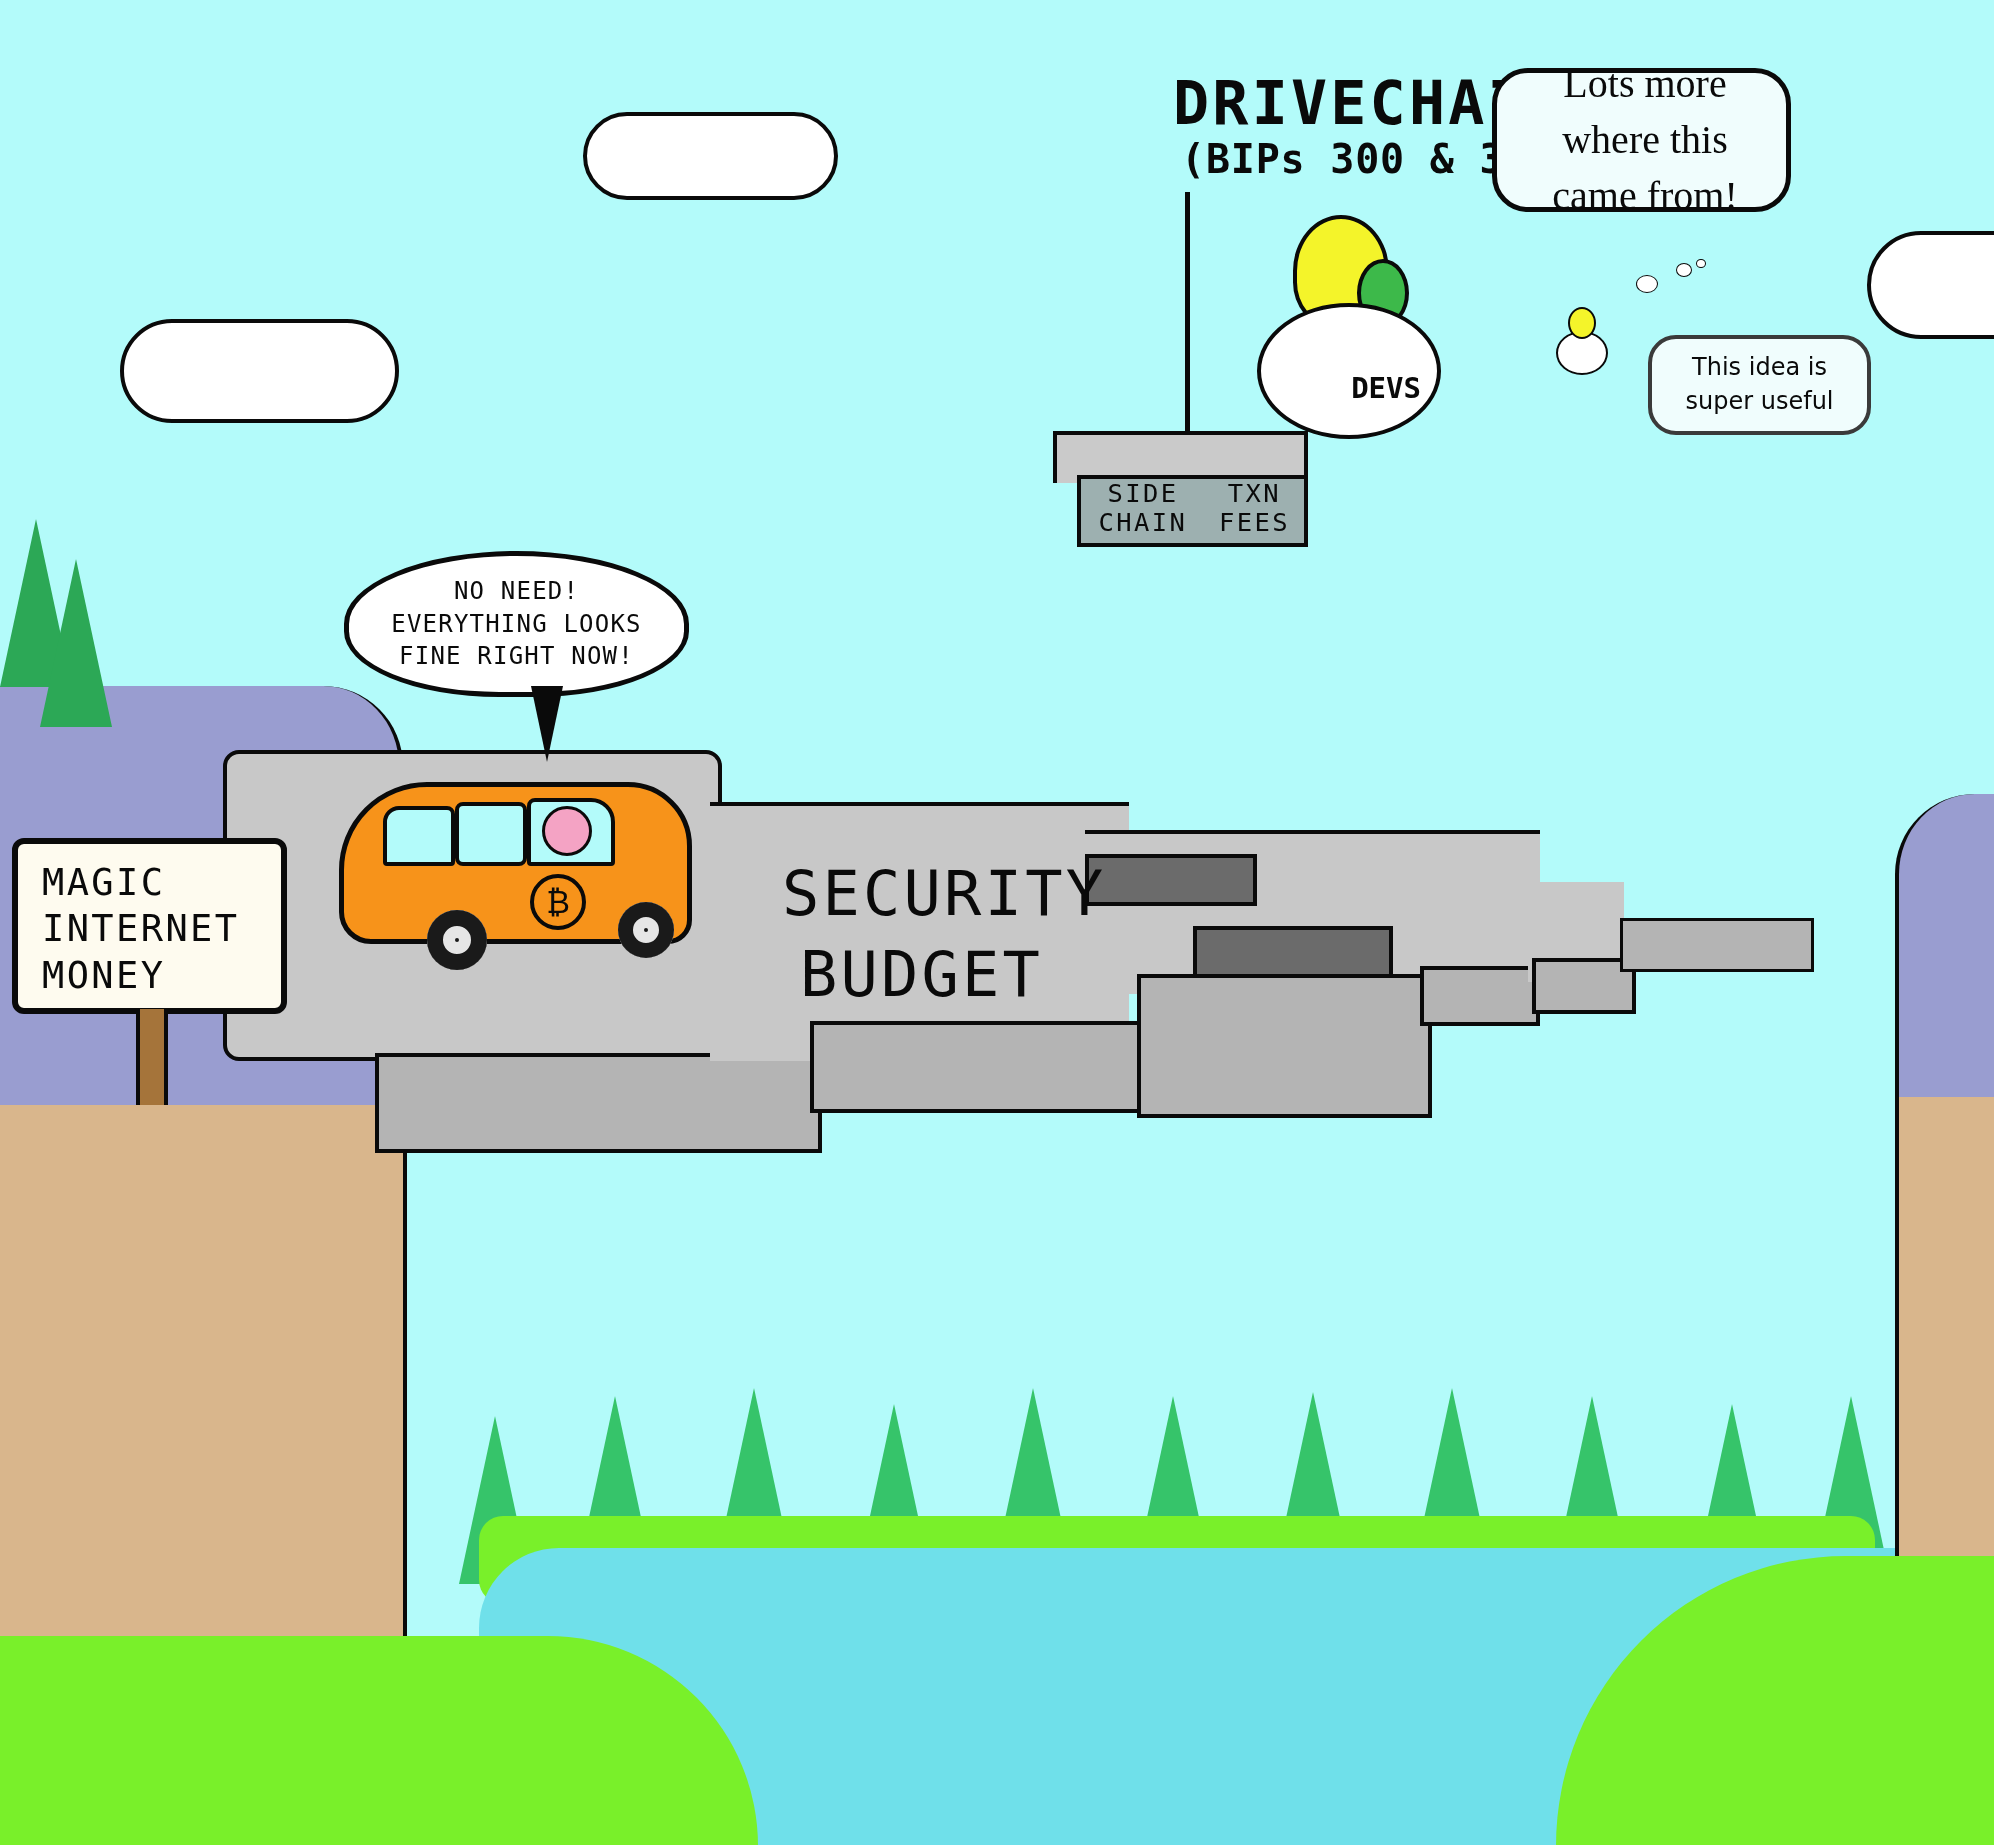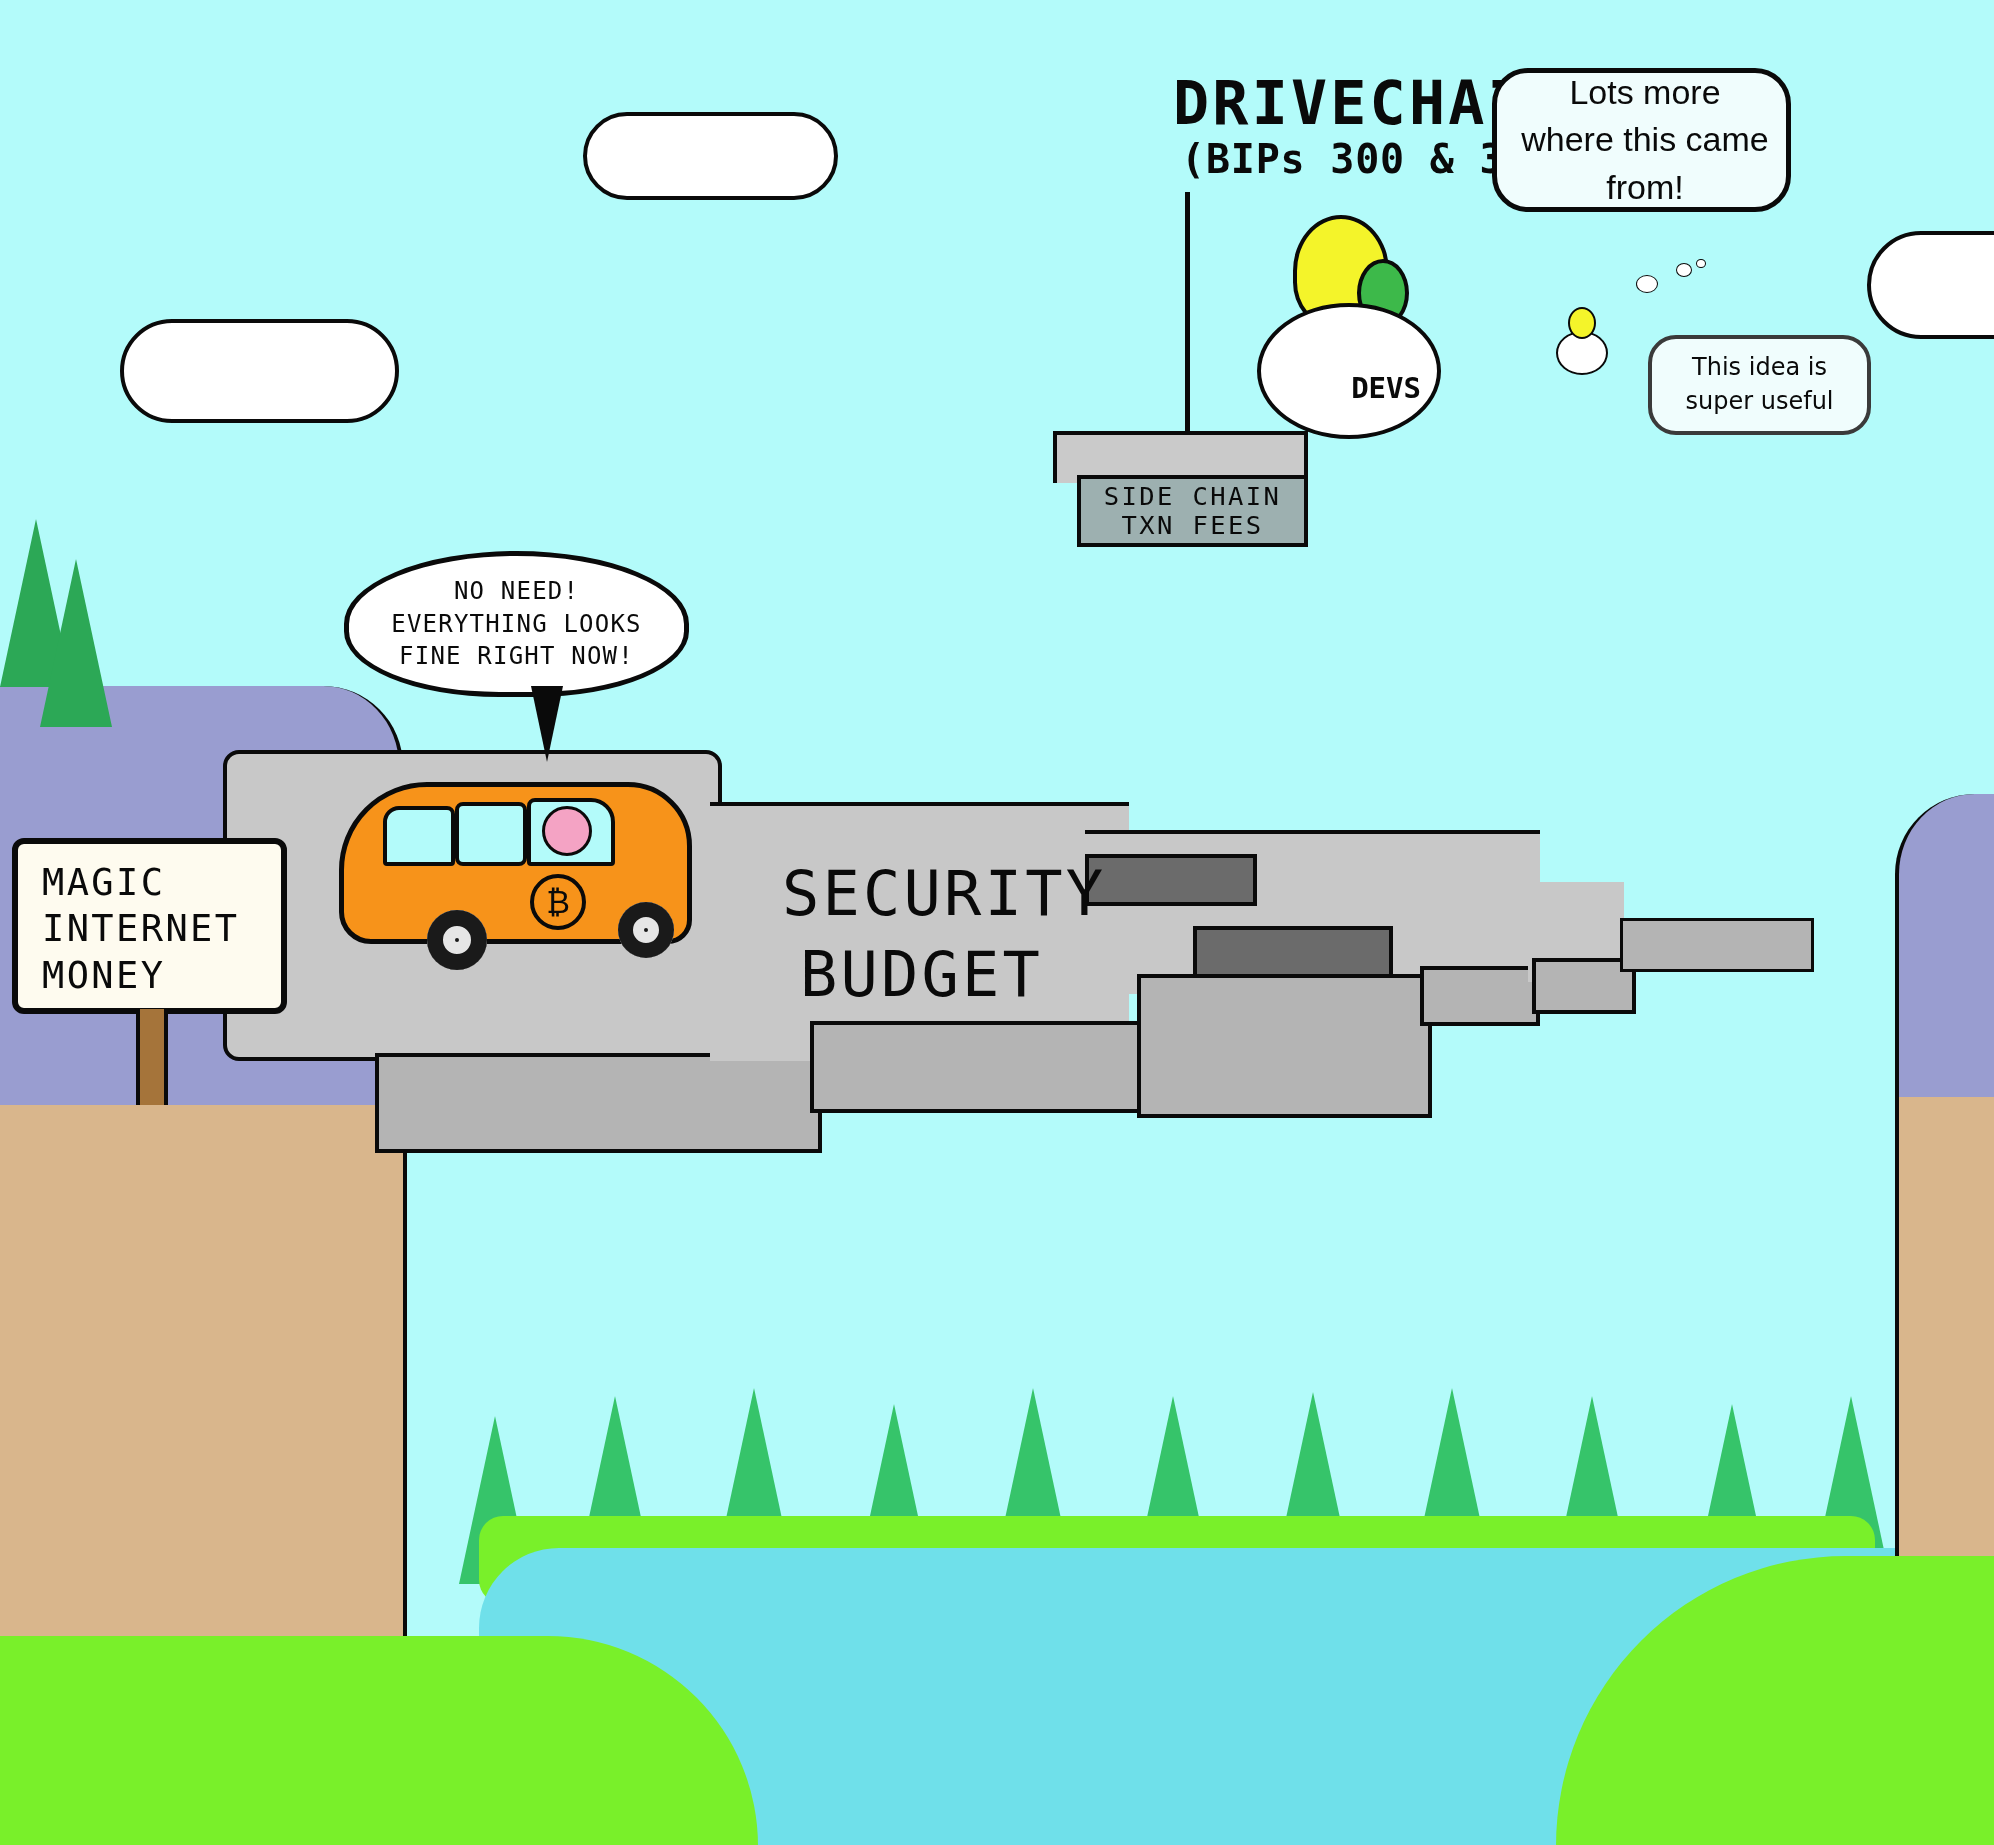--- a/index.html
+++ b/index.html
@@ -99,34 +99,34 @@
     <div>EVERYTHING LOOKS</div>
     <div>FINE RIGHT NOW!</div>
   </div>
 </div>
 <div class="abs" style="left:531px;top:686px;width:0;height:0;border-left:16px solid transparent;border-right:16px solid transparent;border-top:76px solid #0a0a0a;"></div>
 
 <div class="abs hand" style="left:1173px;top:68px;font-size:60px;letter-spacing:3.2px;font-weight:bold;">DRIVECHAIN</div>
 <div class="abs hand" style="left:1181px;top:136px;font-size:40px;font-weight:bold;letter-spacing:0.8px;">(BIPs 300 &amp; 301)</div>
 
 <div class="abs hand" style="left:1492px;top:68px;width:299px;height:144px;background:#f0fdfd;border:5.6px solid #0a0a0a;border-radius:36px;display:flex;align-items:center;justify-content:center;text-align:center;padding:0 16px;box-sizing:border-box;">
-  <div style="font-size:34px;line-height:1.4;font-family:Liberation Sans, sans-serif;margin-left:7px;">Lots more where this came from!</div>
+  <div style="font-size:40px;line-height:1.4;font-family:Liberation Serif, serif;margin-left:7px;">Lots more where this came from!</div>
 </div>
 
 <div class="abs" style="left:1185px;top:192px;width:4.8px;height:247px;background:#0a0a0a;"></div>
 <div class="abs" style="left:1293px;top:215px;width:88px;height:104px;background:#f4f42a;border:4px solid #0a0a0a;border-radius:50% 50% 40% 40%;"></div>
 <div class="abs" style="left:1357px;top:259px;width:44px;height:60px;background:#3db94a;border:4px solid #0a0a0a;border-radius:50%;"></div>
 <div class="cloud" style="left:1257px;top:303px;width:184px;height:136px;border-radius:50%;display:flex;align-items:center;justify-content:flex-end;padding-right:16px;box-sizing:border-box;">
   <span class="hand" style="font-size:29px;font-weight:bold;margin-top:33px;">DEVS</span>
 </div>
 
 <div class="abs" style="left:1053px;top:431px;width:259px;height:112px;">
   <div class="abs" style="left:120px;top:8px;width:28px;height:24px;background:#333;border:3.2px solid #0a0a0a;border-radius:8px 8px 0 0;"></div>
   <div class="abs" style="left:0;top:0;width:247px;height:48px;background:#cacaca;border:4.8px solid #0a0a0a;border-bottom:none;"></div>
-  <div class="abs hand" style="left:24px;top:44px;width:223px;height:64px;background:#9db0b0;border:4.8px solid #0a0a0a;text-align:center;font-size:25.5px;line-height:1.15;letter-spacing:2.4px;display:flex;flex-direction:column;justify-content:center;">
+  <div class="abs hand" style="left:24px;top:44px;width:223px;height:64px;background:#9db0b0;border:4.8px solid #0a0a0a;text-align:center;font-size:25.5px;line-height:1.15;letter-spacing:2.4px;display:flex;justify-content:center;">
     <div>SIDE CHAIN</div>
     <div>TXN FEES</div>
   </div>
 </div>
 
 <div class="abs">
   <div class="abs" style="left:1556px;top:331px;width:48px;height:40px;background:#fff;border:2.4px solid #0a0a0a;border-radius:50%;"></div>
   <div class="abs" style="left:1568px;top:307px;width:24px;height:28px;background:#f4f42a;border:2px solid #0a0a0a;border-radius:50%;"></div>
   <div class="abs" style="left:1636px;top:275px;width:20px;height:16px;background:#fff;border:1.6px solid #0a0a0a;border-radius:50%;"></div>
   <div class="abs" style="left:1676px;top:263px;width:14px;height:12px;background:#fff;border:1.2px solid #0a0a0a;border-radius:50%;"></div>

